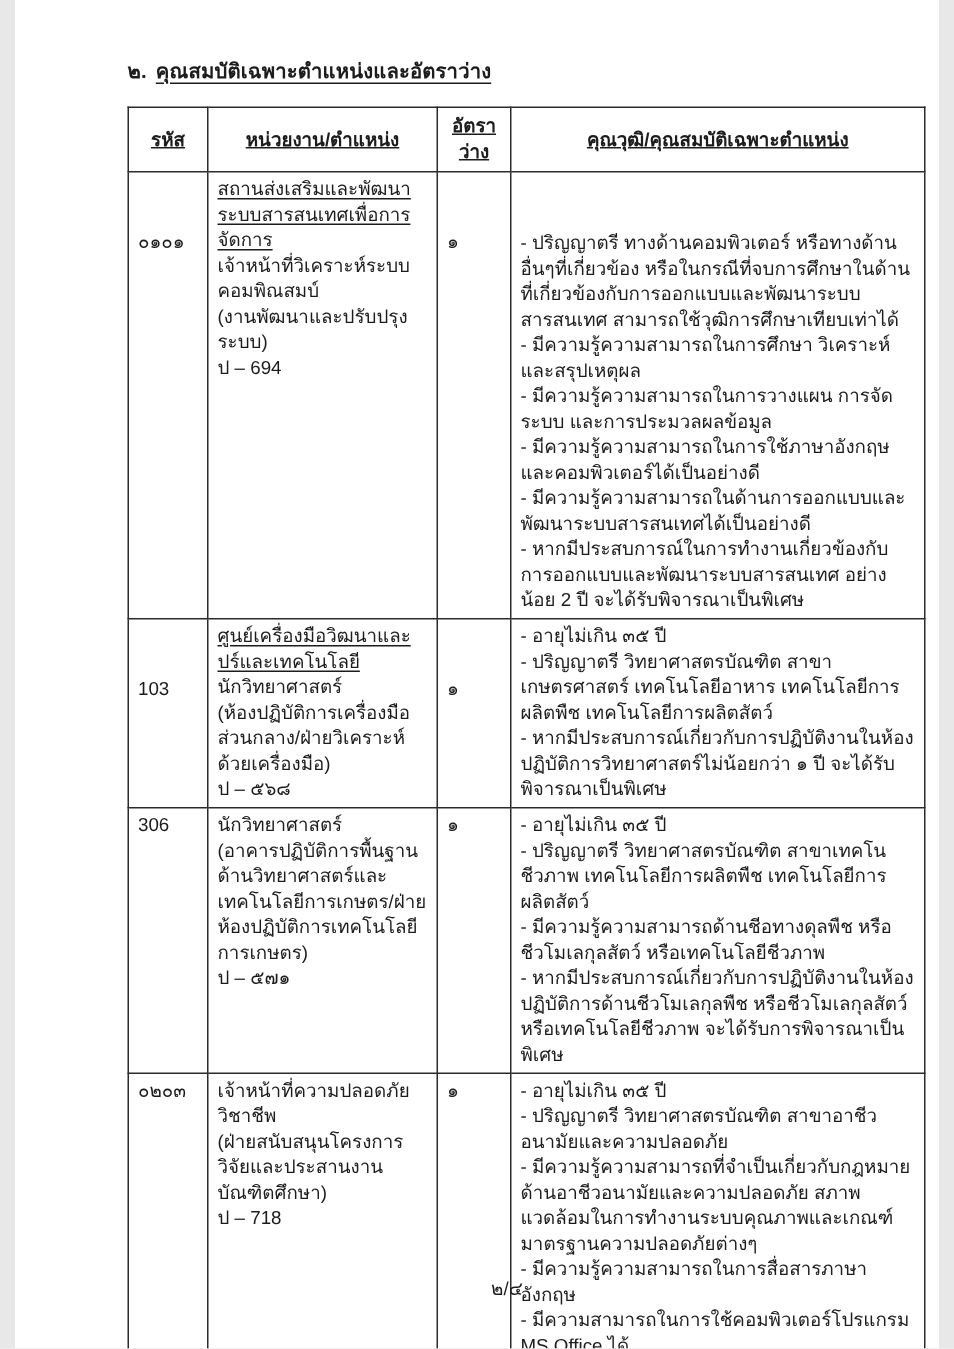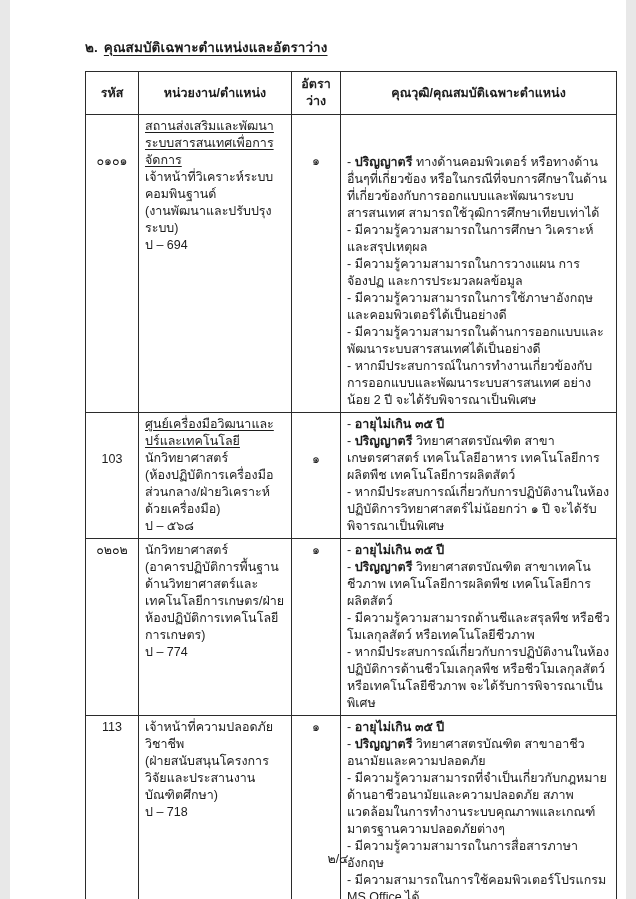--- a/index.html
+++ b/index.html
@@ -34,30 +34,30 @@
     line-height:17px;
     padding:3px 6px;
     overflow-wrap:break-word;
   }
   th{
     font-weight:bold;
     text-align:center;
     vertical-align:middle !important;
     padding:4px 2px !important;
   }
-  thead tr{height:37px;}
+  thead tr{height:37px;text-decoration:underline;}
   tbody tr:nth-child(1){height:285px;}
   tbody tr:nth-child(2){height:118px;}
   tbody tr:nth-child(3){height:133px;}
   tbody tr:nth-child(4){height:178px;}
-  .c-code-cell,.c-vac-cell{text-align:center;padding-left:2px;padding-right:2px;}
+  .c-code-cell,.c-vac-cell{padding-left:2px;padding-right:2px;}
   tr.has-dept .c-code-cell,tr.has-dept .c-vac-cell{padding-top:38px;}
   tbody tr:nth-child(1) .c-quals{padding-top:36px;}
   .c-dept{text-decoration:underline;text-underline-offset:2px;}
-  .qual-line b{font-weight:bold;}
+  .qual-line b{font-weight:normal;}
   .footer-page{
     position:absolute;
     left:0;right:0;
     top:849px;
     text-align:center;
     font-size:12.5px;
     padding-left:40px;
   }
 </style>
 </head>
@@ -85,30 +85,30 @@
           <div>ว่าง</div>
         </th>
         <th>คุณวุฒิ/คุณสมบัติเฉพาะตำแหน่ง</th>
       </tr>
     </thead>
     <tbody>
         <tr class="has-dept">
       <td class="c-code-cell"><span class="c-code">๐๑๐๑</span></td>
       <td class="c-pos-cell">
         <div class="c-dept">สถานส่งเสริมและพัฒนาระบบสารสนเทศเพื่อการจัดการ</div>
-        <div class="c-pos">เจ้าหน้าที่วิเคราะห์ระบบคอมพินฐานด์</div>
+        <div class="c-pos">เจ้าหน้าที่วิเคราะห์ระบบคอมพิณสมบ์</div>
         <div class="c-detail">(งานพัฒนาและปรับปรุงระบบ)</div>
         <div class="c-grade">ป – 694</div>
       </td>
       <td class="c-vac-cell"><span class="c-vac">๑</span></td>
       <td class="c-quals-cell">
         <div class="c-quals">
               <div class="qual-line">- <b>ปริญญาตรี</b> ทางด้านคอมพิวเตอร์ หรือทางด้านอื่นๆที่เกี่ยวข้อง หรือในกรณีที่จบการศึกษาในด้านที่เกี่ยวข้องกับการออกแบบและพัฒนาระบบสารสนเทศ สามารถใช้วุฒิการศึกษาเทียบเท่าได้</div>
               <div class="qual-line">- มีความรู้ความสามารถในการศึกษา วิเคราะห์ และสรุปเหตุผล</div>
-              <div class="qual-line">- มีความรู้ความสามารถในการวางแผน การจัองปฏ และการประมวลผลข้อมูล</div>
+              <div class="qual-line">- มีความรู้ความสามารถในการวางแผน การจัดระบบ และการประมวลผลข้อมูล</div>
               <div class="qual-line">- มีความรู้ความสามารถในการใช้ภาษาอังกฤษและคอมพิวเตอร์ได้เป็นอย่างดี</div>
               <div class="qual-line">- มีความรู้ความสามารถในด้านการออกแบบและพัฒนาระบบสารสนเทศได้เป็นอย่างดี</div>
               <div class="qual-line">- หากมีประสบการณ์ในการทำงานเกี่ยวข้องกับการออกแบบและพัฒนาระบบสารสนเทศ อย่างน้อย 2 ปี จะได้รับพิจารณาเป็นพิเศษ</div>
             </div>
       </td>
     </tr>
         <tr class="has-dept">
       <td class="c-code-cell"><span class="c-code">103</span></td>
       <td class="c-pos-cell">
         <div class="c-dept">ศูนย์เครื่องมือวิฒนาและปร์และเทคโนโลยี</div>
@@ -119,39 +119,39 @@
       <td class="c-vac-cell"><span class="c-vac">๑</span></td>
       <td class="c-quals-cell">
         <div class="c-quals">
               <div class="qual-line">- <b>อายุไม่เกิน ๓๕ ปี</b></div>
               <div class="qual-line">- <b>ปริญญาตรี</b> วิทยาศาสตรบัณฑิต สาขาเกษตรศาสตร์ เทคโนโลยีอาหาร เทคโนโลยีการผลิตพืช เทคโนโลยีการผลิตสัตว์</div>
               <div class="qual-line">- หากมีประสบการณ์เกี่ยวกับการปฏิบัติงานในห้องปฏิบัติการวิทยาศาสตร์ไม่น้อยกว่า ๑ ปี จะได้รับพิจารณาเป็นพิเศษ</div>
             </div>
       </td>
     </tr>
         <tr>
-      <td class="c-code-cell"><span class="c-code">๐๒๐๒</span></td>
+      <td class="c-code-cell"><span class="c-code">306</span></td>
       <td class="c-pos-cell">
 
         <div class="c-pos">นักวิทยาศาสตร์</div>
         <div class="c-detail">(อาคารปฏิบัติการพื้นฐานด้านวิทยาศาสตร์และเทคโนโลยีการเกษตร/ฝ่ายห้องปฏิบัติการเทคโนโลยีการเกษตร)</div>
-        <div class="c-grade">ป – 774</div>
+        <div class="c-grade">ป – ๕๗๑</div>
       </td>
       <td class="c-vac-cell"><span class="c-vac">๑</span></td>
       <td class="c-quals-cell">
         <div class="c-quals">
               <div class="qual-line">- <b>อายุไม่เกิน ๓๕ ปี</b></div>
               <div class="qual-line">- <b>ปริญญาตรี</b> วิทยาศาสตรบัณฑิต สาขาเทคโนชีวภาพ เทคโนโลยีการผลิตพืช เทคโนโลยีการผลิตสัตว์</div>
-              <div class="qual-line">- มีความรู้ความสามารถด้านชีและสรุลพืช หรือชีวโมเลกุลสัตว์ หรือเทคโนโลยีชีวภาพ</div>
+              <div class="qual-line">- มีความรู้ความสามารถด้านชีอทางดุลพืช หรือชีวโมเลกุลสัตว์ หรือเทคโนโลยีชีวภาพ</div>
               <div class="qual-line">- หากมีประสบการณ์เกี่ยวกับการปฏิบัติงานในห้องปฏิบัติการด้านชีวโมเลกุลพืช หรือชีวโมเลกุลสัตว์ หรือเทคโนโลยีชีวภาพ จะได้รับการพิจารณาเป็นพิเศษ</div>
             </div>
       </td>
     </tr>
         <tr>
-      <td class="c-code-cell"><span class="c-code">113</span></td>
+      <td class="c-code-cell"><span class="c-code">๐๒๐๓</span></td>
       <td class="c-pos-cell">
 
         <div class="c-pos">เจ้าหน้าที่ความปลอดภัยวิชาชีพ</div>
         <div class="c-detail">(ฝ่ายสนับสนุนโครงการวิจัยและประสานงานบัณฑิตศึกษา)</div>
         <div class="c-grade">ป – 718</div>
       </td>
       <td class="c-vac-cell"><span class="c-vac">๑</span></td>
       <td class="c-quals-cell">
         <div class="c-quals">
               <div class="qual-line">- <b>อายุไม่เกิน ๓๕ ปี</b></div>

